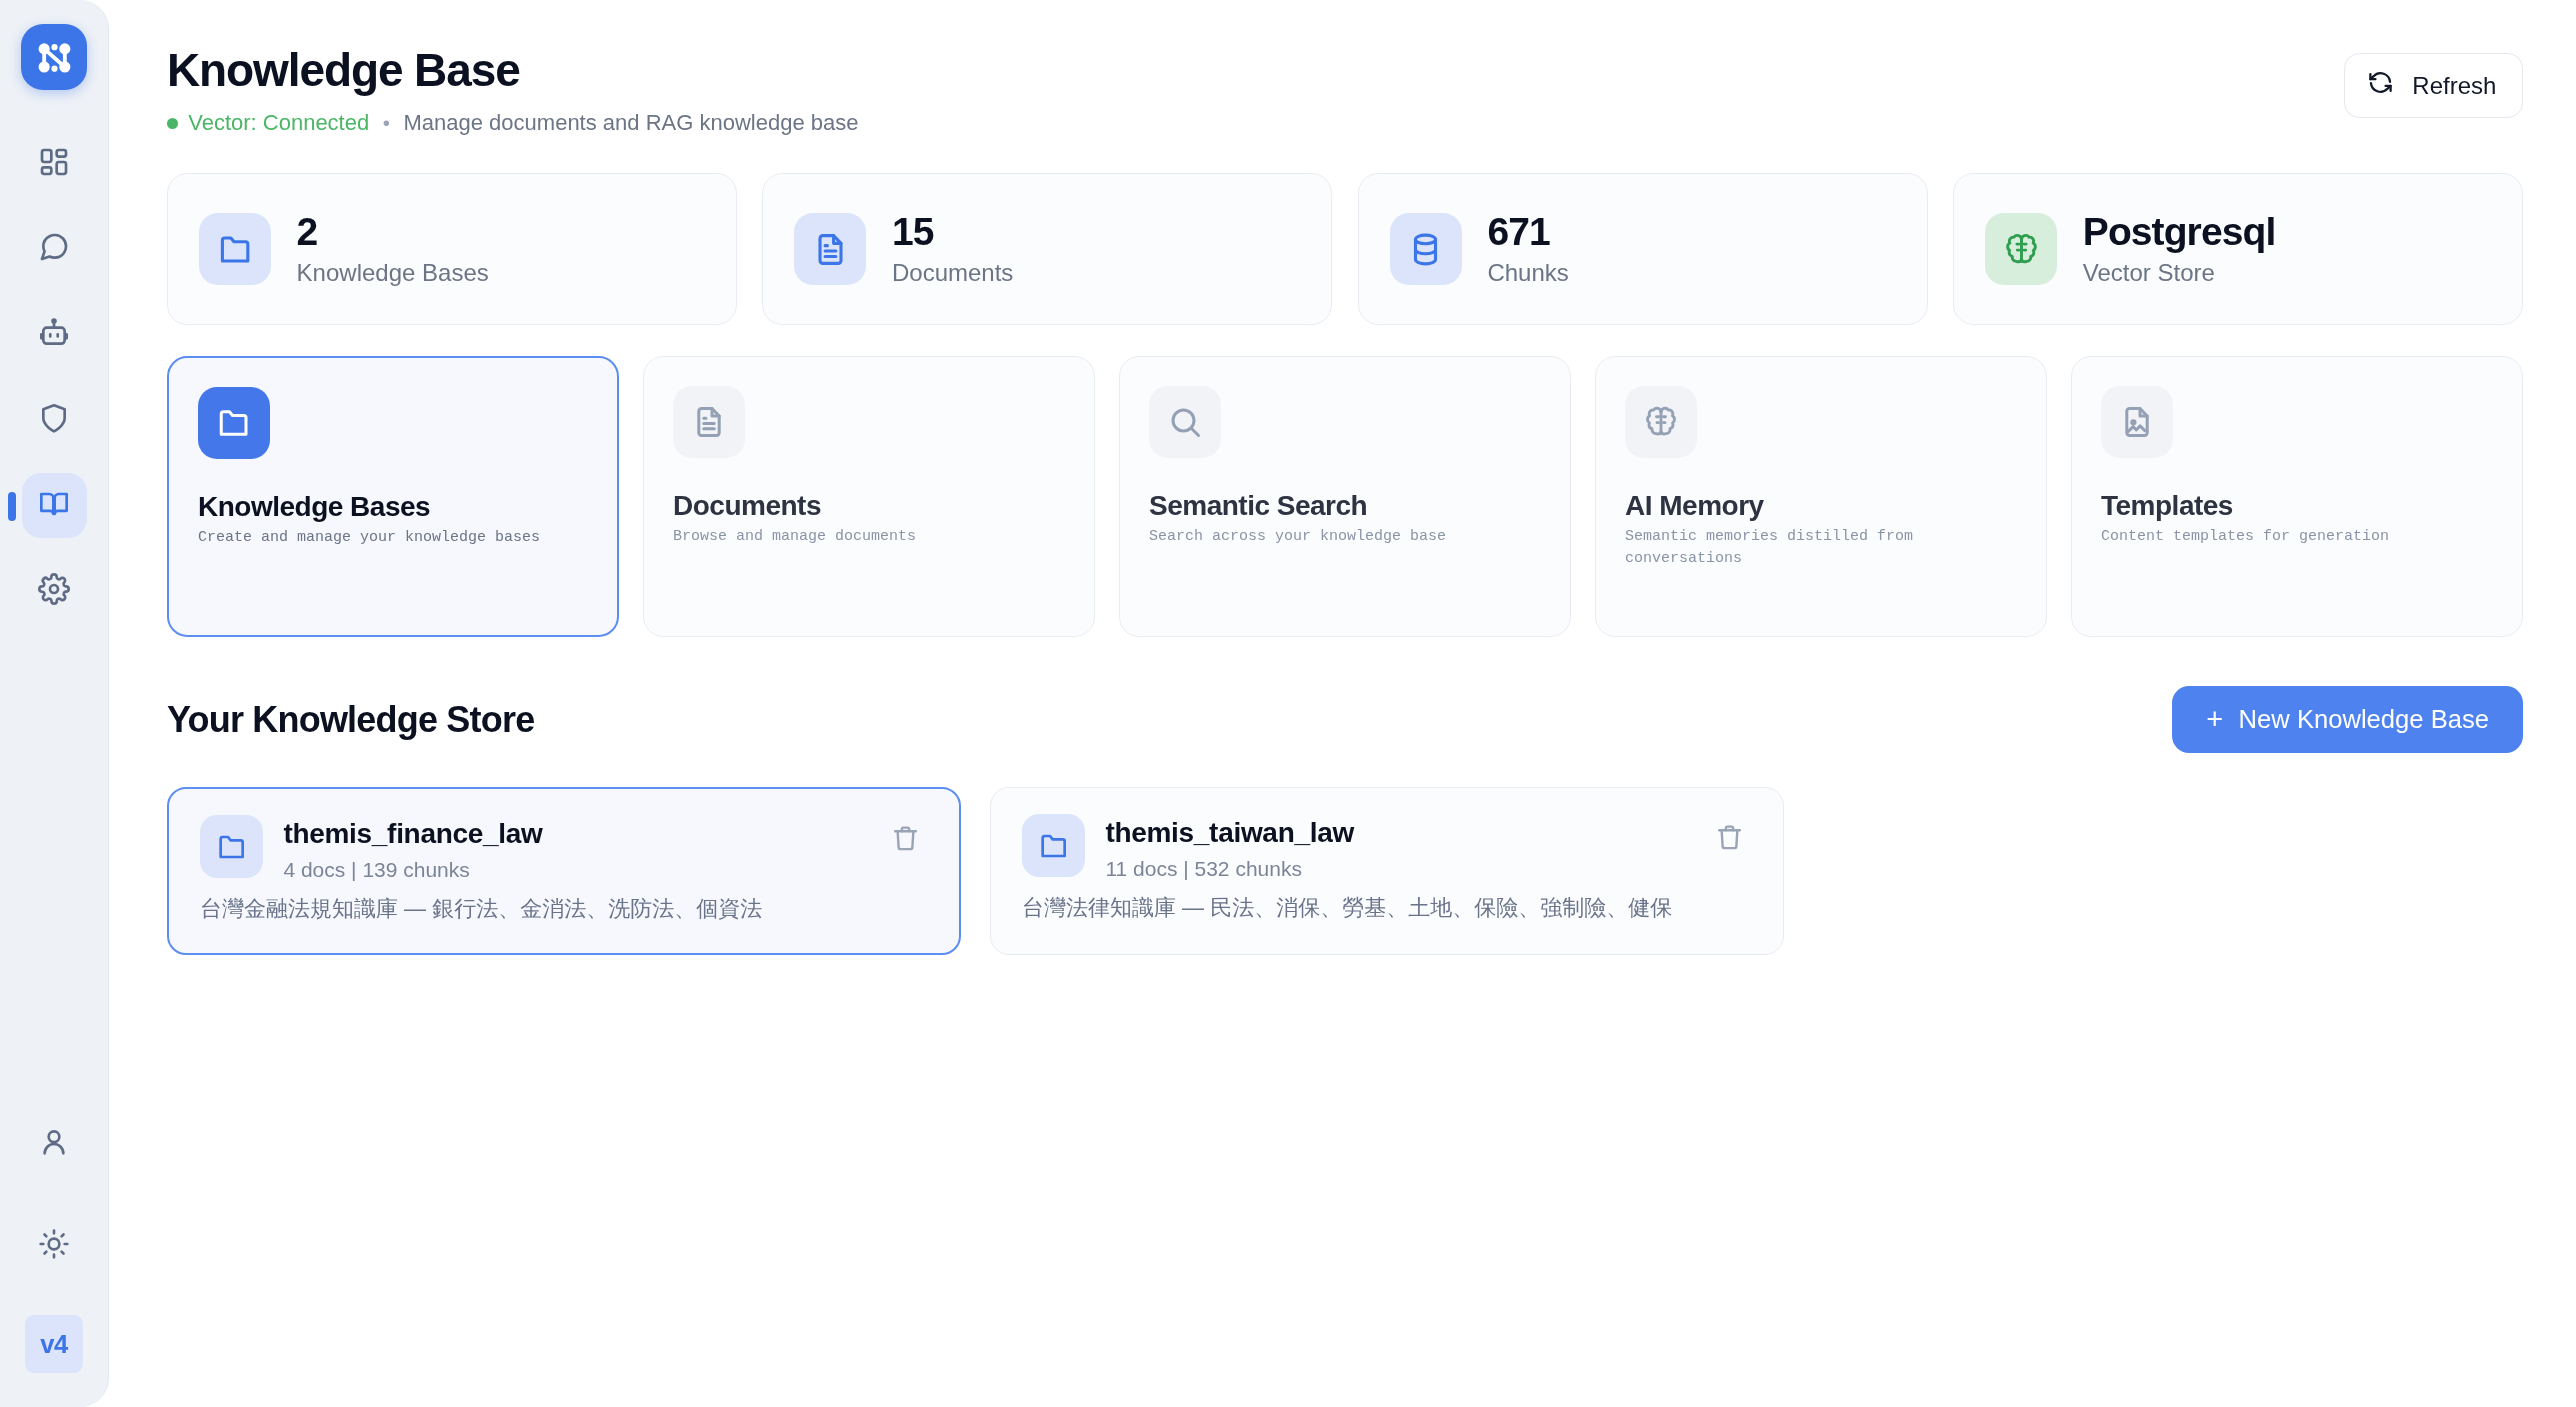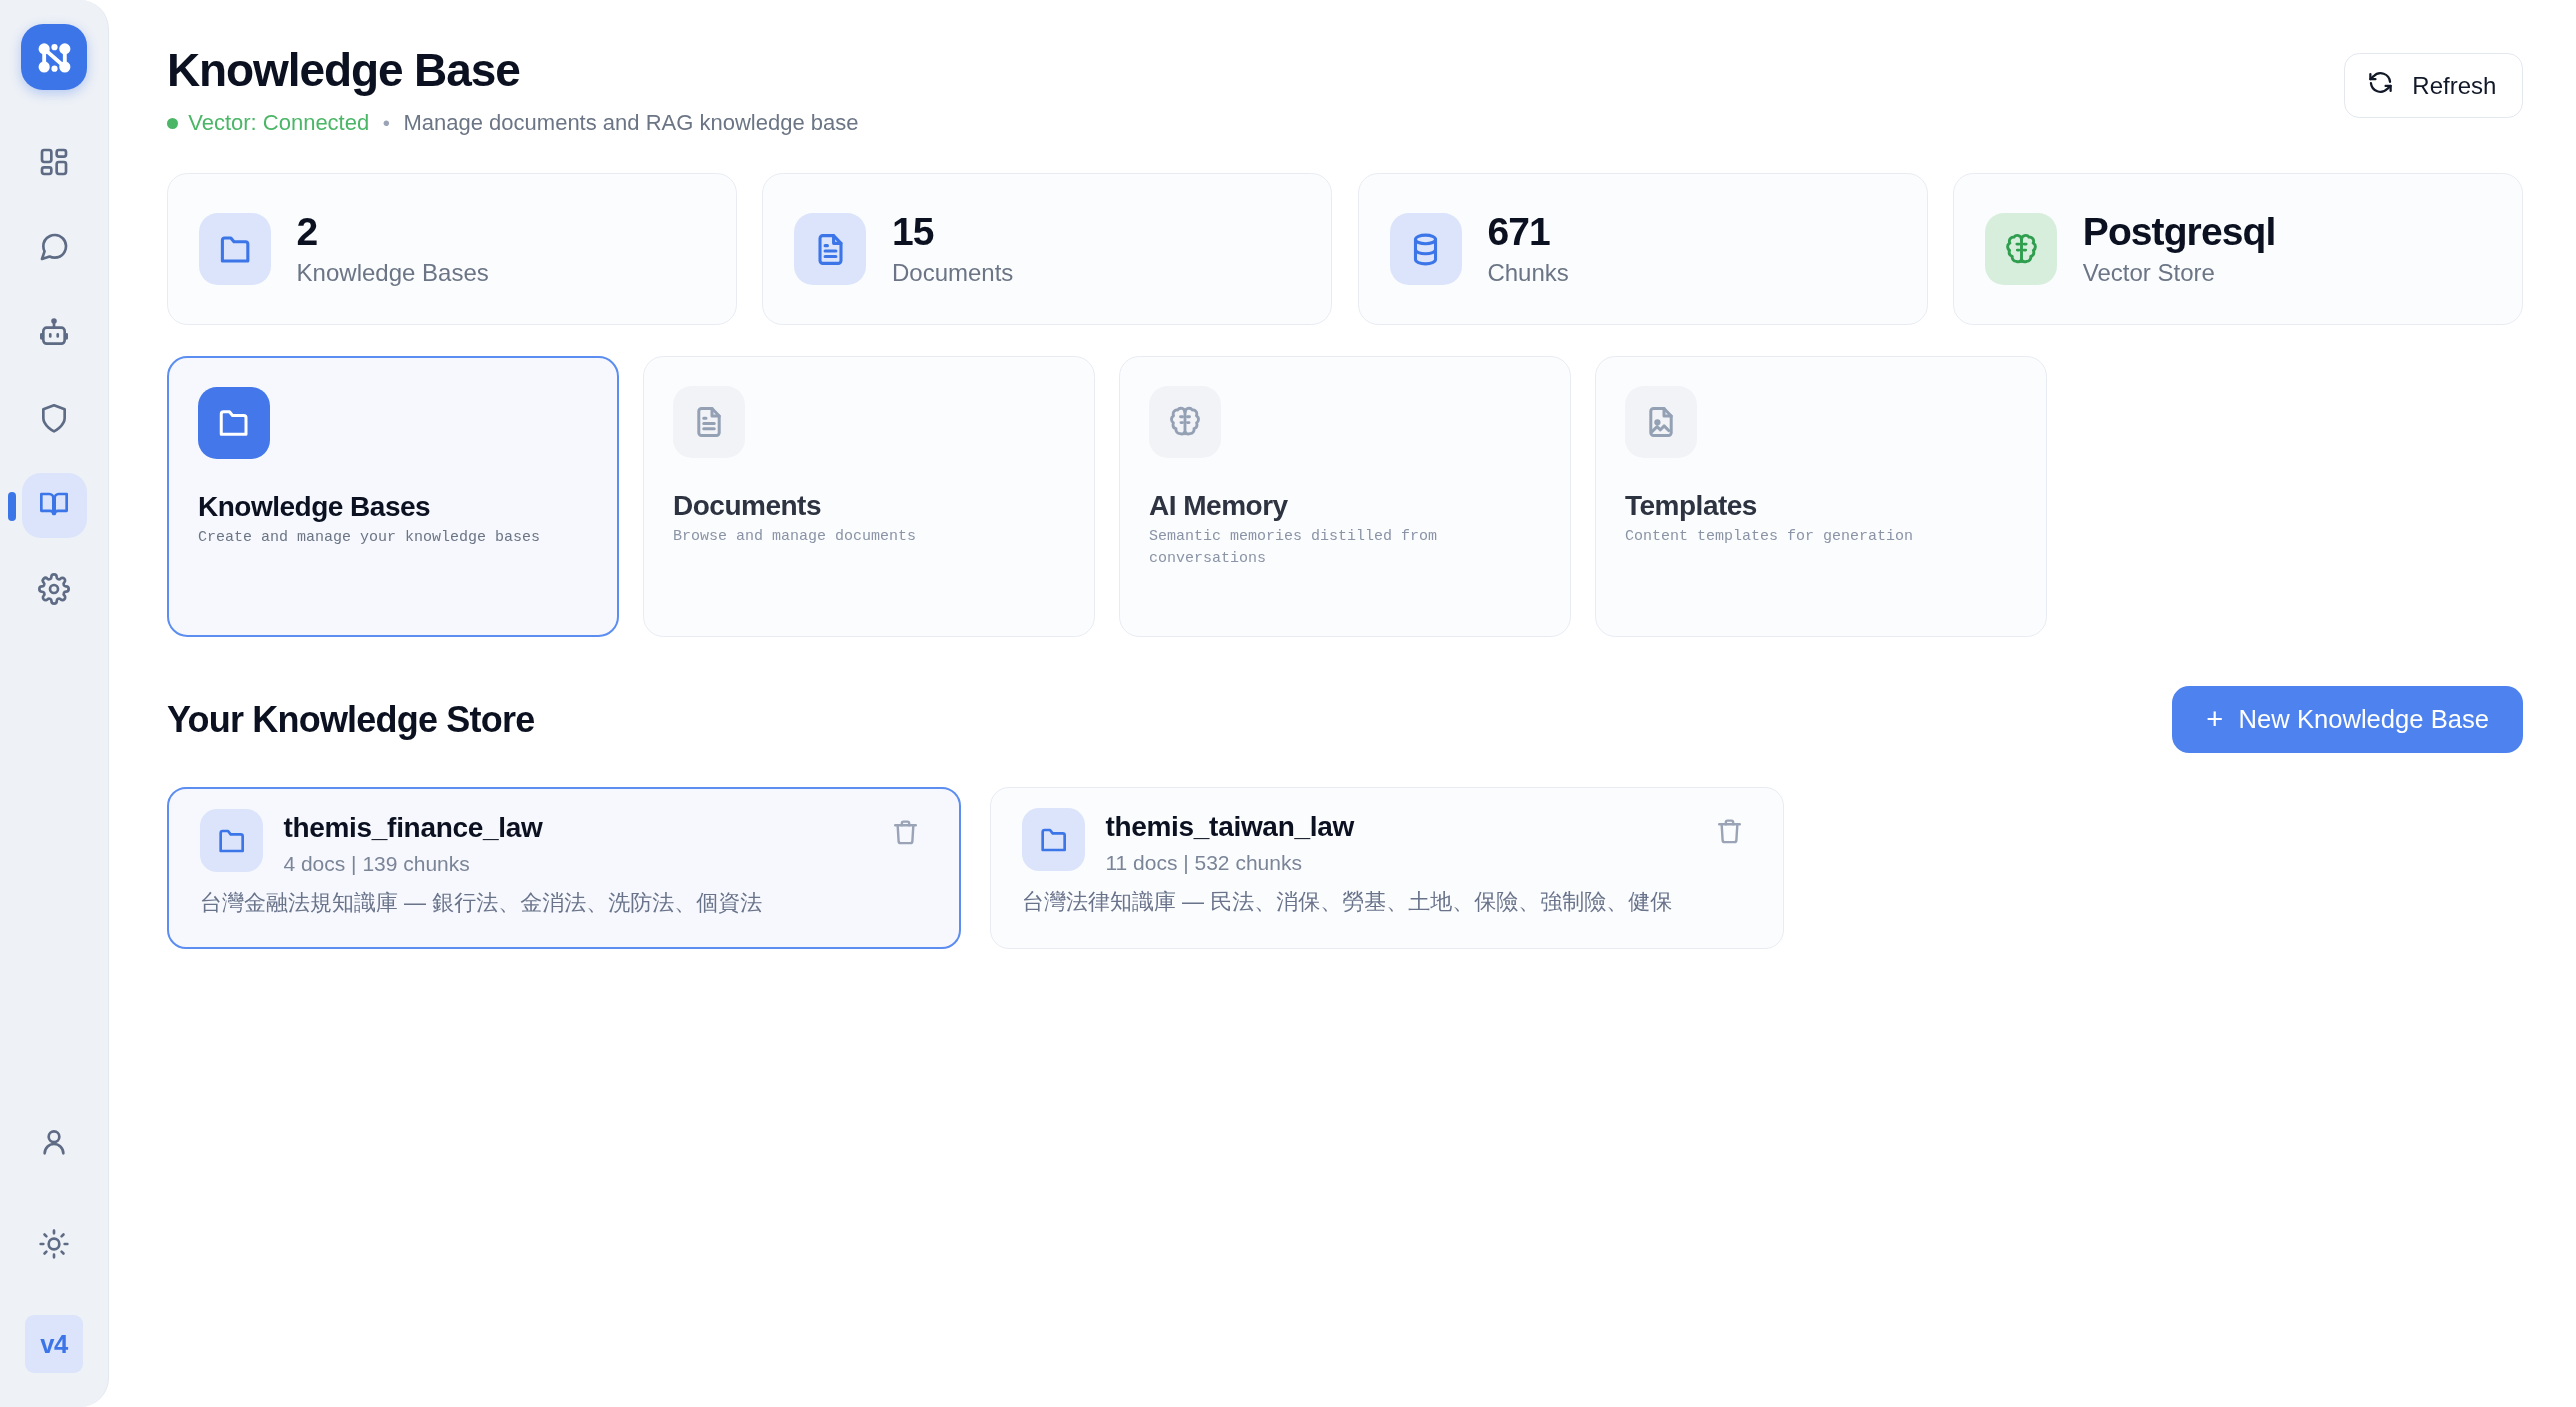--- a/index.html
+++ b/index.html
@@ -185,21 +185,21 @@
   .kb-grid {
     display:flex;
     gap:29px;
     margin-top:34px;
   }
   .kb-card {
     width:794px;
     border:1.7px solid #e8ecf2;
     border-radius:19px;
     background:#fbfcfe;
-    padding:20px 31px 29px 31px;
+    padding:26px 31px 29px 31px;
     cursor:pointer;
   }
   .kb-card.selected {
     border:2.6px solid #5c8df0;
     background:#f6f8fd;
   }
   .kb-top { display:flex; align-items:flex-start; gap:20.4px; }
   .kb-icon {
     width:63px; height:63px; flex:0 0 63px;
     border-radius:17px;
@@ -433,20 +433,30 @@
           <svg width="36" height="36" viewBox="0 0 24 24" fill="none" stroke="currentColor" stroke-width="2" stroke-linecap="round" stroke-linejoin="round">
             <path d="M14 3H7a1.8 1.8 0 0 0-1.8 1.8v14.4A1.8 1.8 0 0 0 7 21h10a1.8 1.8 0 0 0 1.8-1.8V8z"></path>
             <path d="M14 3v5h4.8"></path>
             <path d="M8.5 13h7M8.5 16.5h7M8.5 9.5h1.5"></path>
           </svg>
         </div>
         <div class="tab-title">Documents</div>
         <div class="tab-desc">Browse and manage documents</div>
       </div>
 
+      <div class="tab-card">
+        <div class="tab-icon">
+          <svg width="36" height="36" viewBox="0 0 24 24" fill="none" stroke="currentColor" stroke-width="2" stroke-linecap="round" stroke-linejoin="round">
+            <circle cx="11" cy="11" r="7"></circle>
+            <path d="M16.2 16.2L21 21"></path>
+          </svg>
+        </div>
+        <div class="tab-title">Semantic Search</div>
+        <div class="tab-desc">Search across your knowledge base</div>
+      </div>
 
       <div class="tab-card">
         <div class="tab-icon">
           <svg width="36" height="36" viewBox="0 0 24 24" fill="none" stroke="currentColor" stroke-width="1.9" stroke-linecap="round" stroke-linejoin="round">
             <path d="M12 4.2v15.6"></path>
             <path d="M12 5.4A2.7 2.7 0 0 0 7.1 4a2.6 2.6 0 0 0-3 2.5c0 .5.1.9.3 1.3A2.8 2.8 0 0 0 3 10.3a2.8 2.8 0 0 0 1.3 2.3 2.7 2.7 0 0 0-.3 1.3 2.7 2.7 0 0 0 2 2.6 2.7 2.7 0 0 0 2.6 3.2A2.7 2.7 0 0 0 12 18.6"></path>
             <path d="M12 5.4A2.7 2.7 0 0 1 16.9 4a2.6 2.6 0 0 1 3 2.5c0 .5-.1.9-.3 1.3A2.8 2.8 0 0 1 21 10.3a2.8 2.8 0 0 1-1.3 2.3c.2.4.3.8.3 1.3a2.7 2.7 0 0 1-2 2.6 2.7 2.7 0 0 1-2.6 3.2A2.7 2.7 0 0 1 12 18.6"></path>
             <path d="M9 8.5h1.4M13.6 8.5H15M9.3 12.4h1.1M13.6 12.4h1.1"></path>
           </svg>
         </div>

